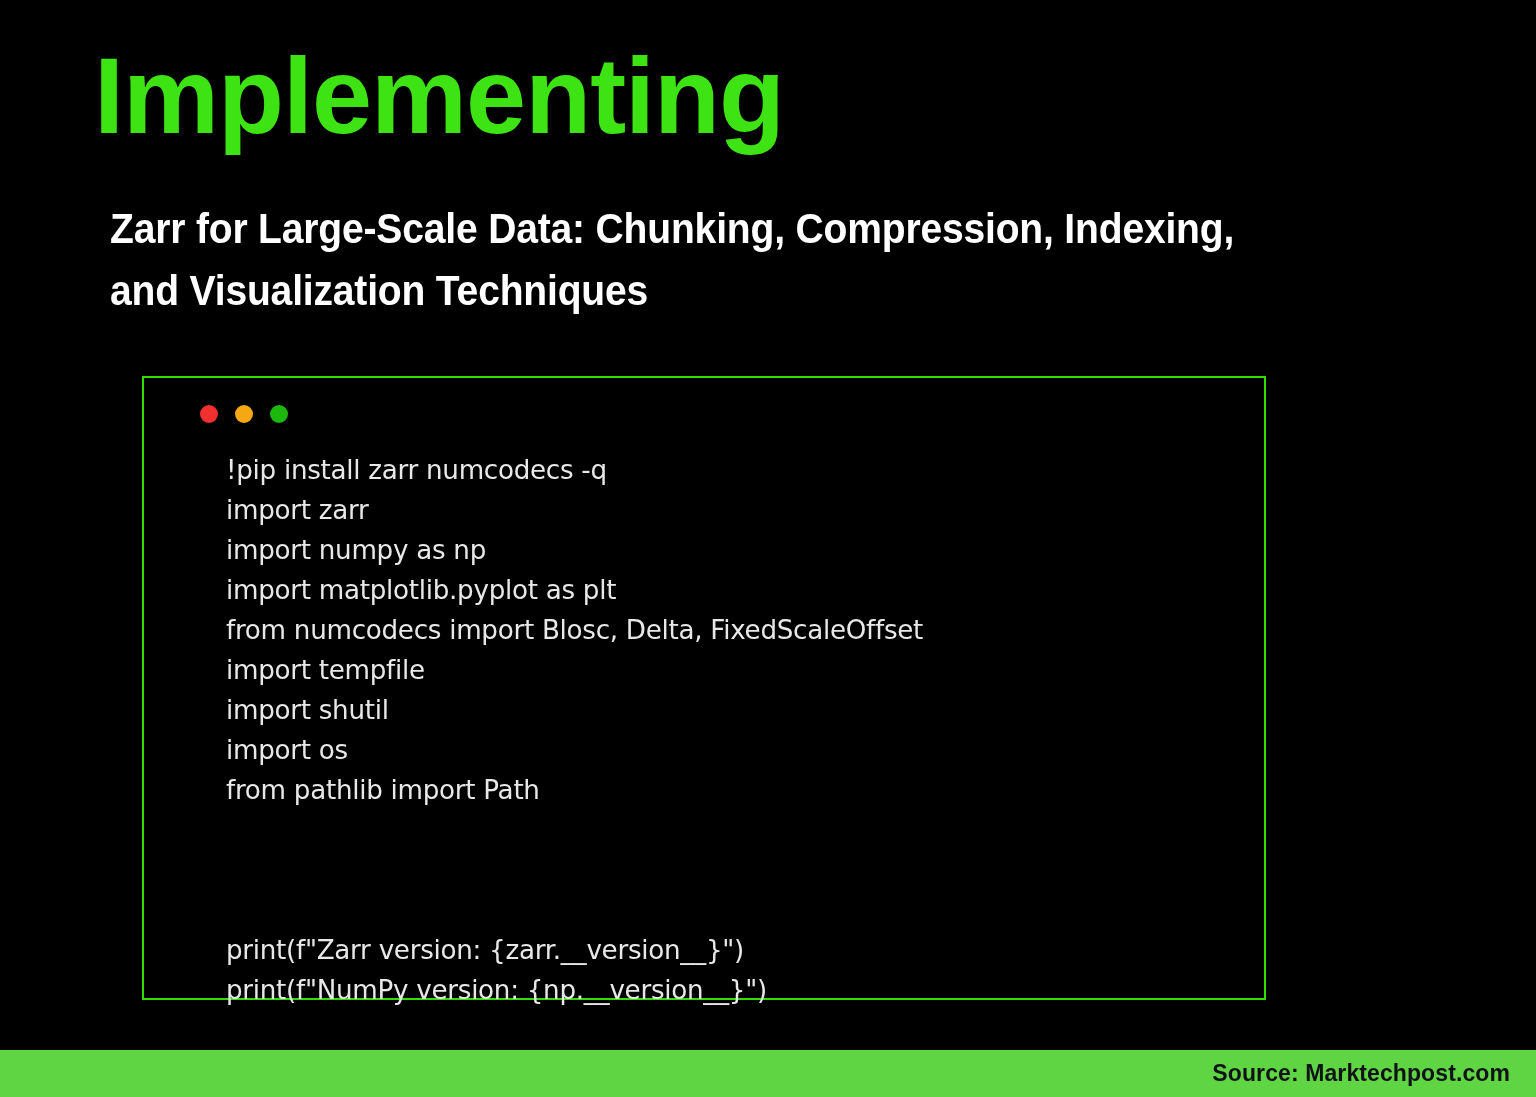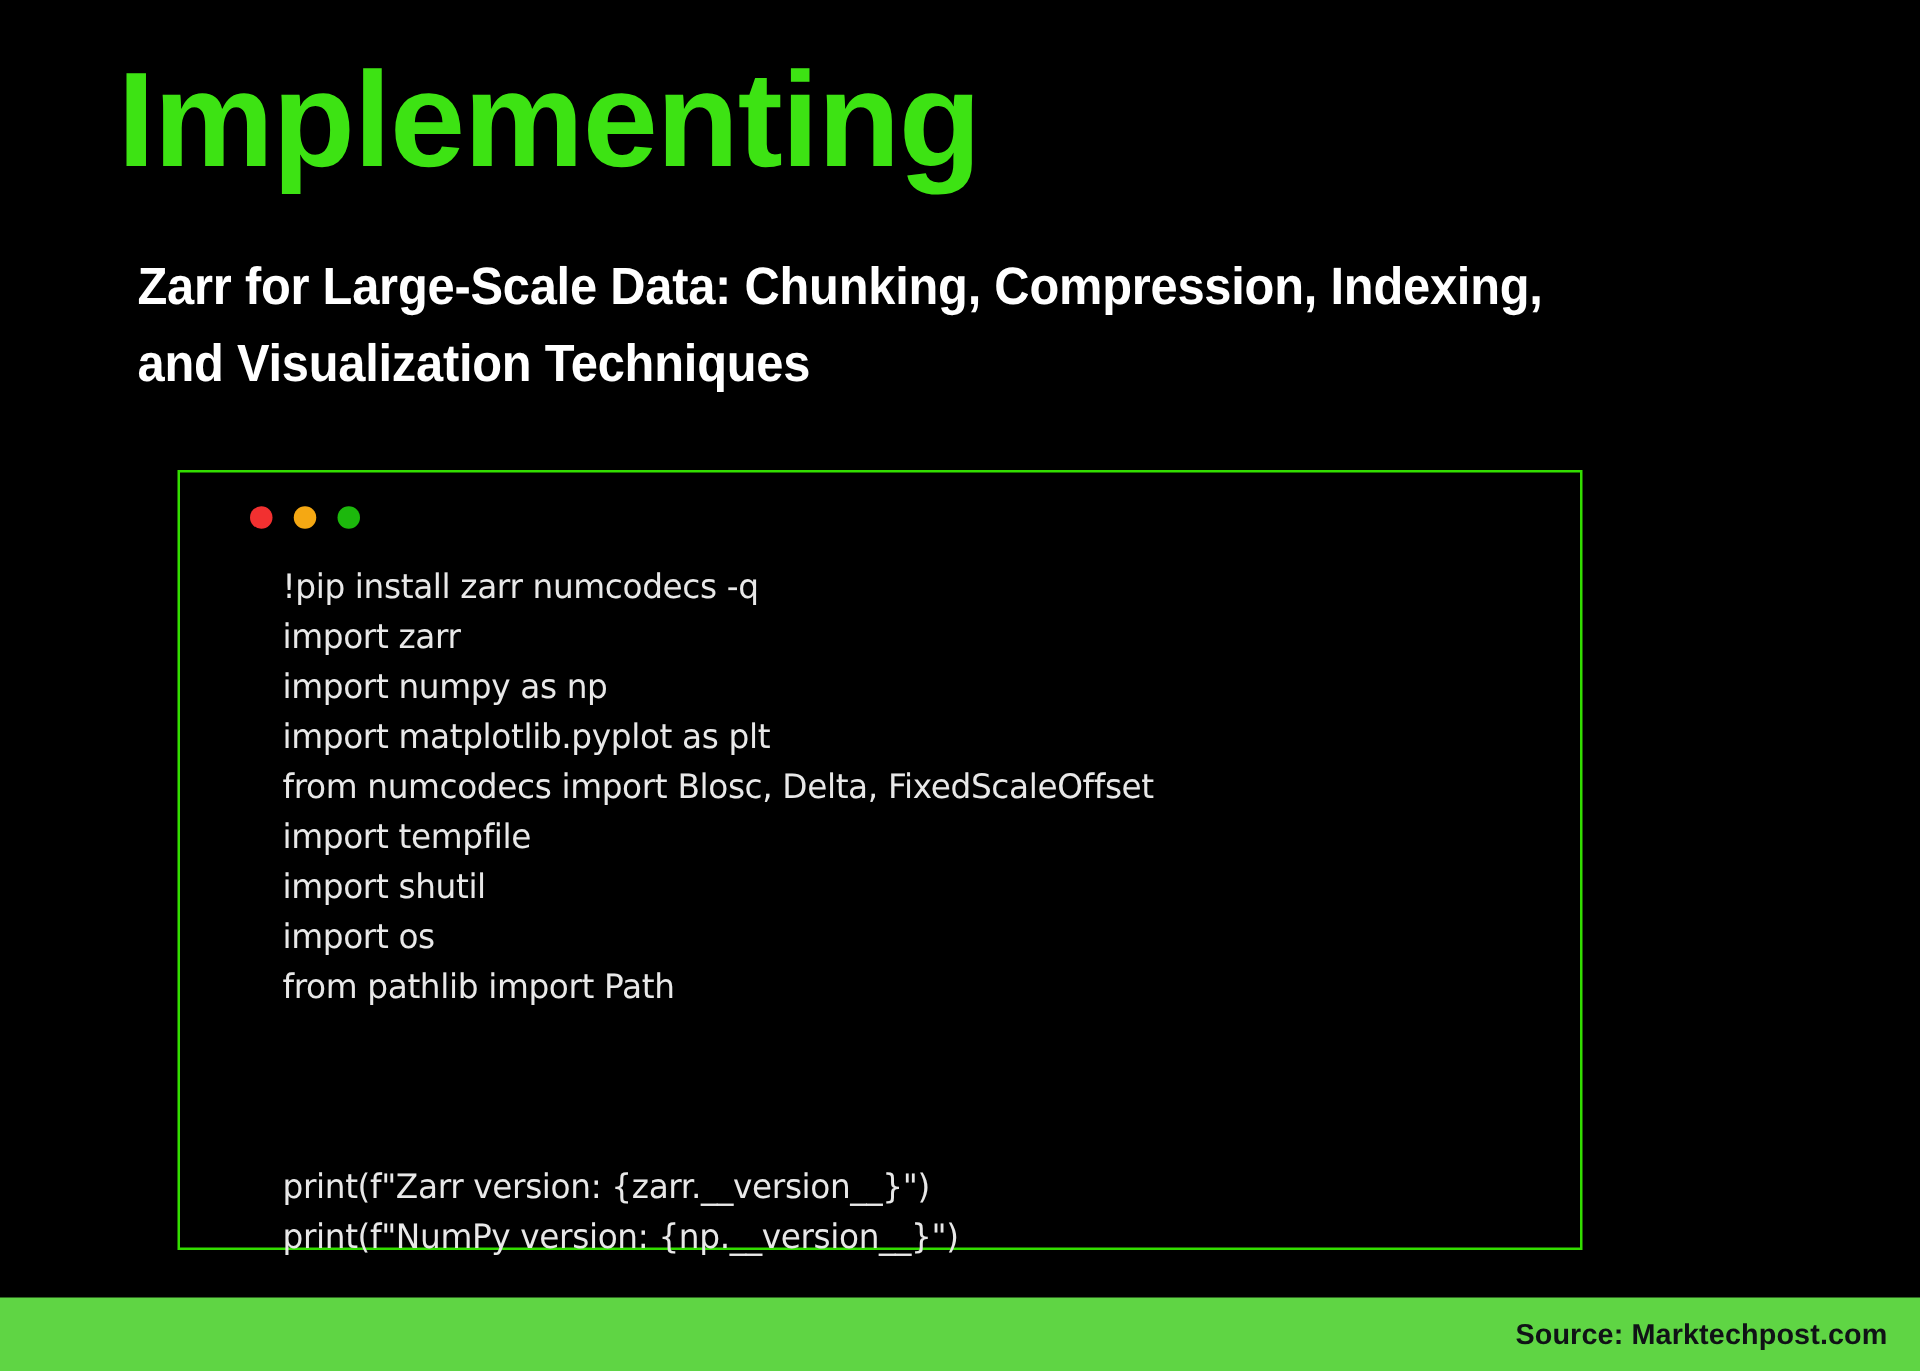--- a/index.html
+++ b/index.html
@@ -101,21 +101,21 @@
     min-height: 40px;
   }
   .code-line.blank { color: transparent; }
 
   
   .footer {
     position: absolute;
     left: 0;
     bottom: 0;
     width: 1536px;
-    height: 59px;
+    height: 47px;
     background: #5FD544;
     display: flex;
     align-items: center;
     justify-content: flex-end;
   }
 
   .footer-source {
     font-size: 23px;
     font-weight: bold;
     color: #101316;

